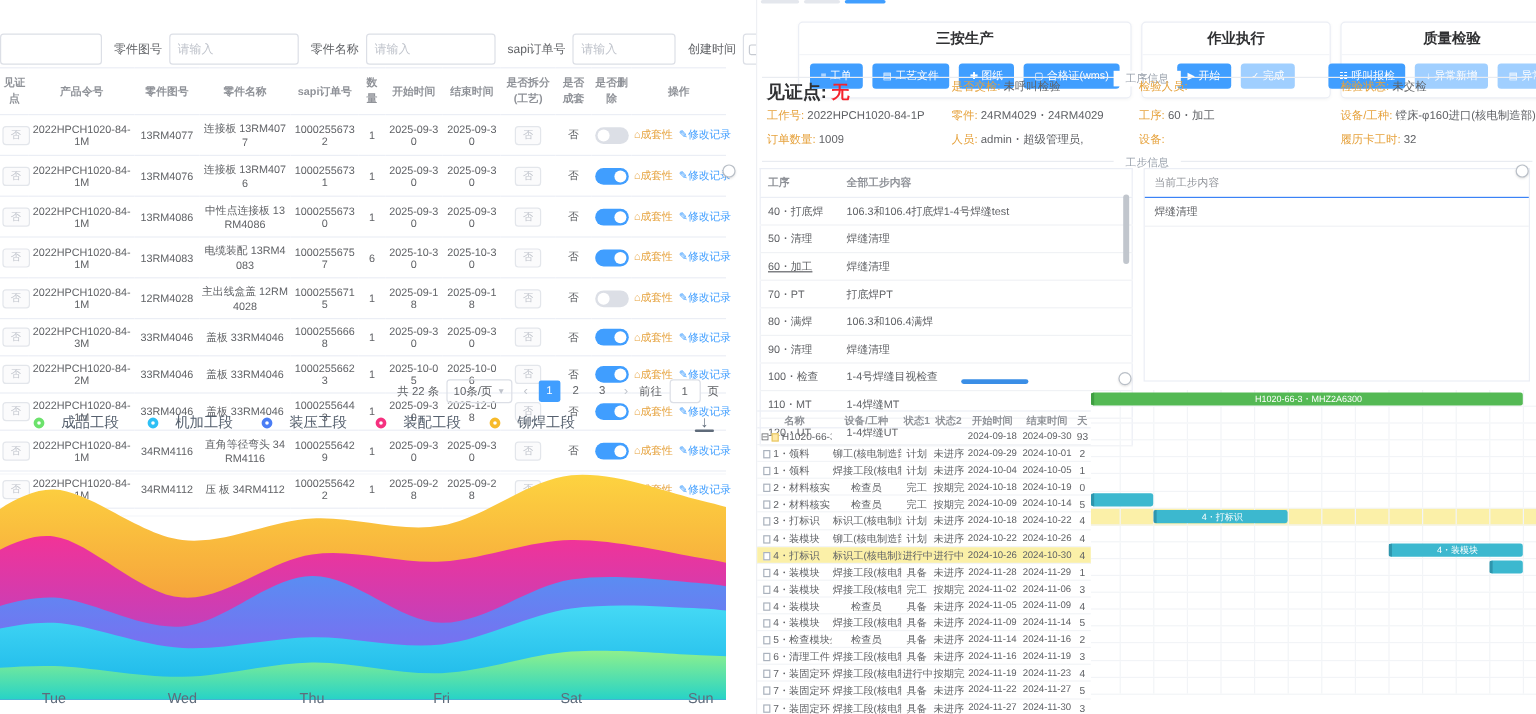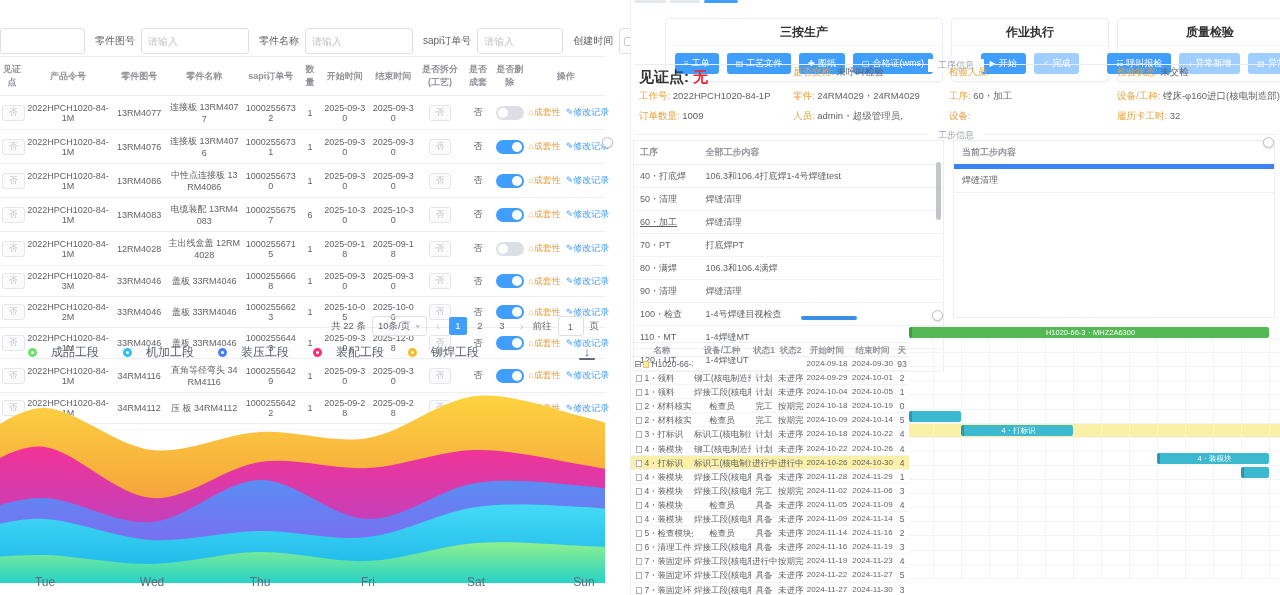--- a/index.html
+++ b/index.html
@@ -65,21 +65,21 @@
   .info-item .v{color:#606266;text-align:center;}
   
   .steps-wrap{position:absolute;left:2px;top:140px;width:776px;height:178px;}
   .steps-table{position:absolute;left:0;top:0;width:311px;border:1px solid #ebeef5;border-collapse:collapse;table-layout:fixed;font-size:9px;}
   .steps-table th{color:#909399;font-weight:bold;text-align:left;padding:5px 6px;border-bottom:1px solid #ebeef5;}
   .steps-table td{color:#606266;text-align:left;padding:4.5px 6px;border-bottom:1px solid #f0f2f5;white-space:nowrap;overflow:hidden;}
   .steps-table td.cur{text-decoration:underline;}
   .v-scroll{position:absolute;left:303px;top:22px;width:5px;height:58px;background:#c1c6cd;border-radius:3px;}
   .h-scroll{position:absolute;left:168px;top:176px;width:56px;height:4px;background:#3a8ee6;border-radius:2px;}
   .cur-step{position:absolute;left:320px;top:0;width:322px;height:178px;border:1px solid #ebeef5;font-size:9px;}
-  .cur-step .hd{color:#909399;font-weight:bold;padding:5px 8px;border-bottom:5px solid #3b82f6;}
+  .cur-step .hd{color:#909399;font-weight:normal;padding:5px 8px;border-bottom:1px solid #3b82f6;}
   .cur-step .bd{color:#606266;padding:5px 8px;border-bottom:1px solid #f0f2f5;}
   
   .gantt{position:absolute;left:0;top:325px;width:650px;height:270px;font-size:8.5px;}
   .g-table{position:absolute;left:0;top:17px;width:278px;}
   .g-hrow{display:flex;height:15px;line-height:15px;color:#909399;font-weight:bold;border-bottom:1px solid #ebeef5;border-top:1px solid #ebeef5;}
   .g-row{display:flex;height:14.1px;line-height:14px;border-bottom:1px solid #f2f4f7;color:#606266;}
   .g-row.hl{background:#fbf0a8;}
   .gc{overflow:hidden;white-space:nowrap;text-align:center;padding:0 1px;}
   .gc.name{text-align:left;padding-left:3px;}
   .fico{display:inline-block;width:6px;height:7px;border:1px solid #aab2bd;background:#fff;margin-right:2px;vertical-align:-1px;}

